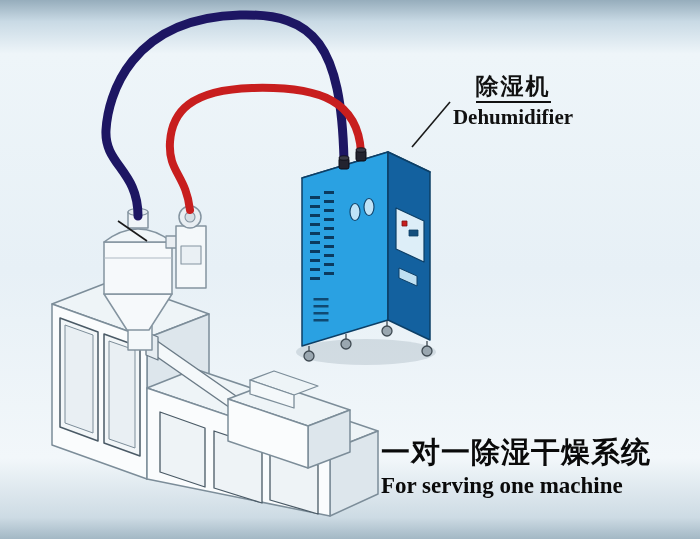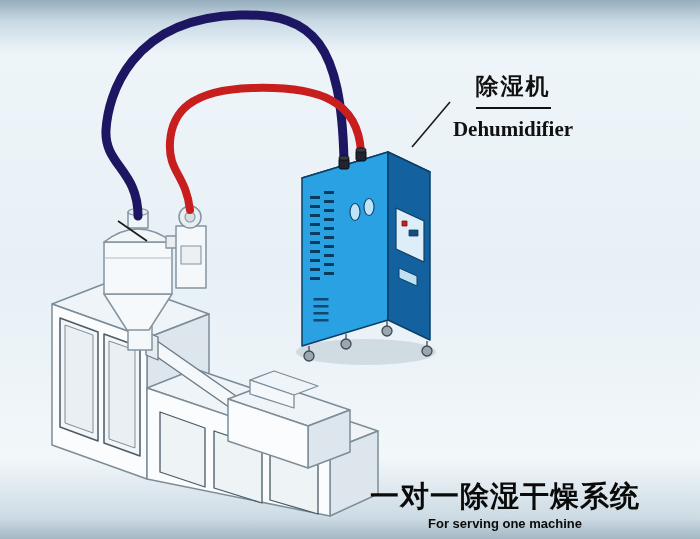--- a/index.html
+++ b/index.html
@@ -5,33 +5,33 @@
   html,body{margin:0;padding:0;}
   .stage{
     position:relative;width:700px;height:539px;overflow:hidden;
     background:linear-gradient(180deg,#96adbc 0%,#c9dae5 4%,#eef5f9 10%,#e7f0f6 50%,#f2f7fa 85%,#cddbe4 96%,#a3b8c5 100%);
     font-family:"DejaVu Sans","Liberation Sans",sans-serif;
   }
   .stage svg{position:absolute;left:0;top:0;}
   .label{position:absolute;color:#111;}
   .label .cn{
     display:inline-block;font-size:23px;font-weight:bold;letter-spacing:2px;
-    border-bottom:2px solid #111;padding-bottom:8px;line-height:1.1;text-align:center;
+    border-bottom:2px solid #111;padding-bottom:2px;line-height:1.1;text-align:center;
   }
   .label .en{
     font-family:"Liberation Serif","DejaVu Serif",serif;
-    font-size:21px;font-weight:bold;margin-top:9px;line-height:1.1;
+    font-size:21px;font-weight:bold;margin-top:3px;line-height:1.1;
   }
   .label-dryer{left:54px;top:160px;text-align:left;}
   .label-dehu{left:447px;top:74px;width:132px;text-align:center;}
-  .caption{position:absolute;left:359px;top:436px;width:292px;text-align:center;color:#0a0a0a;margin-top:44px;}
+  .caption{position:absolute;left:381px;top:436px;width:292px;text-align:left;color:#0a0a0a;}
   .caption .cn{font-size:29px;font-weight:bold;letter-spacing:1px;line-height:1.15;}
   .caption .en{
-    font-family:Liberation Sans, sans-serif;
-    font-size:13px;font-weight:bold;margin-top:4px;line-height:1.1;
+    font-family:Liberation Serif, serif;
+    font-size:23px;font-weight:bold;margin-top:4px;line-height:1.1;
   }
 </style>
 </head>
 <body>
 
 <div class="stage">
 
   <svg width="700" height="539" viewBox="0 0 700 539">
 
     <g stroke-linejoin="round">

